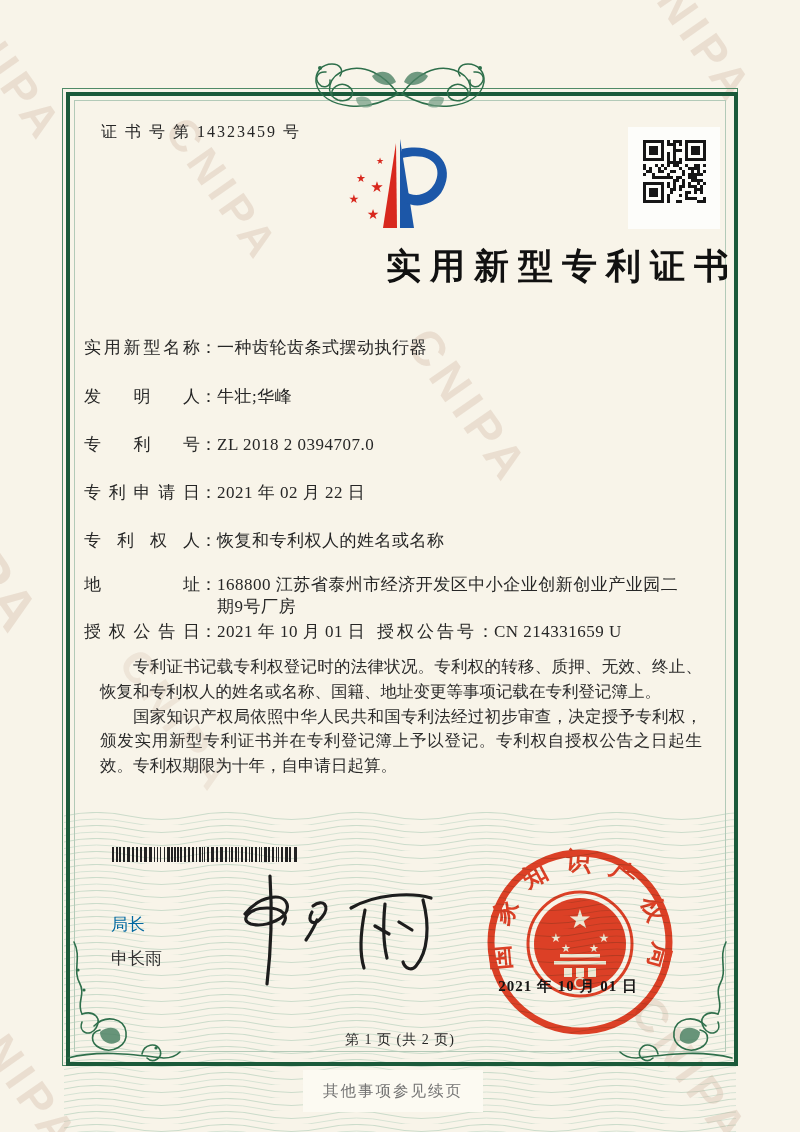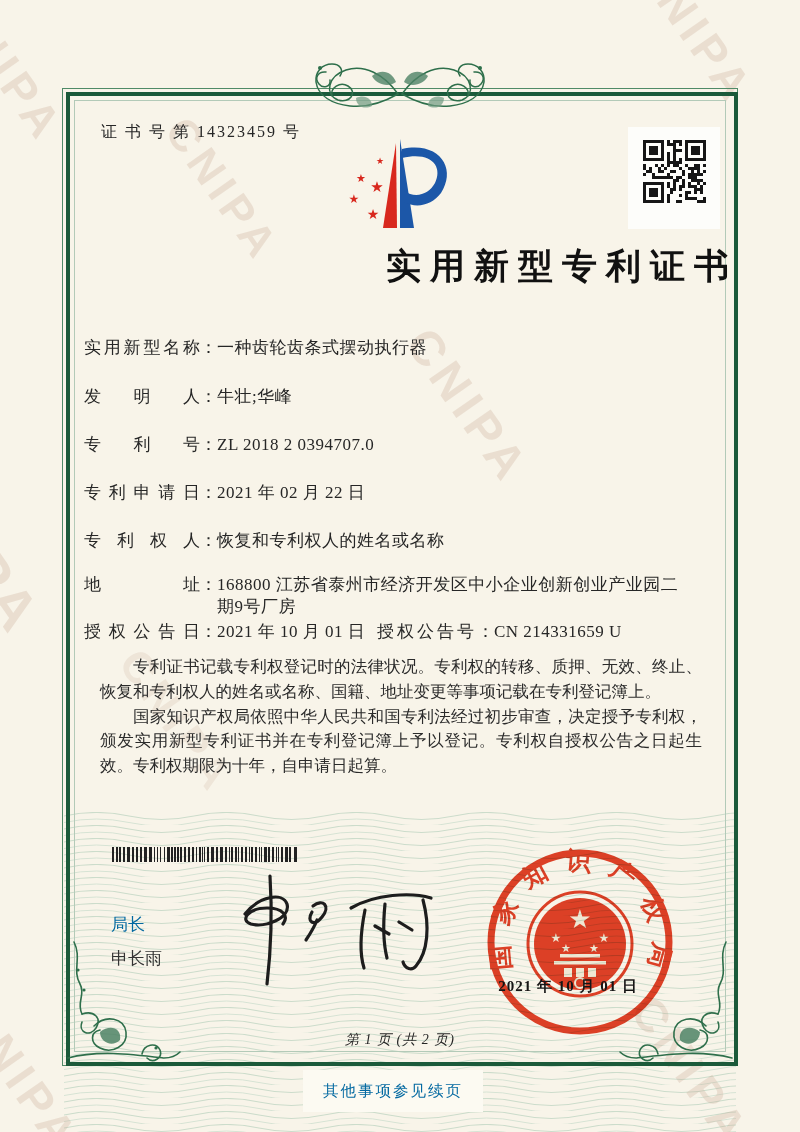--- a/index.html
+++ b/index.html
@@ -50,23 +50,23 @@
   .fgroup2{position:absolute;left:293px;top:0;white-space:nowrap;}
   .flabel2{letter-spacing:3px;}
   .legal{position:absolute;left:100px;top:655px;width:602px;z-index:5;}
   .legal p{margin:0;text-indent:2em;font-size:16.5px;line-height:24.8px;text-align:justify;color:#2b2b2b;}
   .barcode{position:absolute;left:112px;top:847px;z-index:5;line-height:0;}
   .signer-title{position:absolute;left:111px;top:913px;font-size:17px;font-family:"Liberation Sans","DejaVu Sans",sans-serif;font-weight:500;z-index:5;color:#0369a1;}
   .signer-name{position:absolute;left:111px;top:947px;font-size:17px;font-family:Liberation Mono, monospace;font-weight:500;z-index:5;color:#333;}
   .signature{position:absolute;left:225px;top:868px;z-index:5;}
   .seal{position:absolute;left:480px;top:842px;z-index:6;mix-blend-mode:multiply;opacity:.96;}
   .seal-date{position:absolute;left:468px;top:977px;width:200px;text-align:center;font-size:15px;font-weight:700;color:#151515;z-index:7;letter-spacing:1px;}
-  .page-num{position:absolute;left:62px;top:1031px;width:676px;text-align:center;font-size:14px;z-index:5;letter-spacing:1px;font-style:italic;}
+  .page-num{position:absolute;left:62px;top:1031px;width:676px;text-align:center;font-size:14px;z-index:5;letter-spacing:1px;}
   .cont-box{position:absolute;left:303px;top:1070px;width:180px;height:42px;background:#fcfaf2;z-index:5;
-    display:flex;align-items:center;justify-content:center;font-size:15.5px;letter-spacing:2px;color:#0369a1;text-align:center;}
+    display:flex;align-items:center;justify-content:center;font-size:15.5px;letter-spacing:2px;color:#737373;text-align:center;}
 </style>
 </head>
 <body>
 
 <div class="page">
 
   <div class="waves">
     <svg width="672" height="320">
       <defs>
         <pattern id="wavep" width="130" height="13" patternUnits="userSpaceOnUse">

